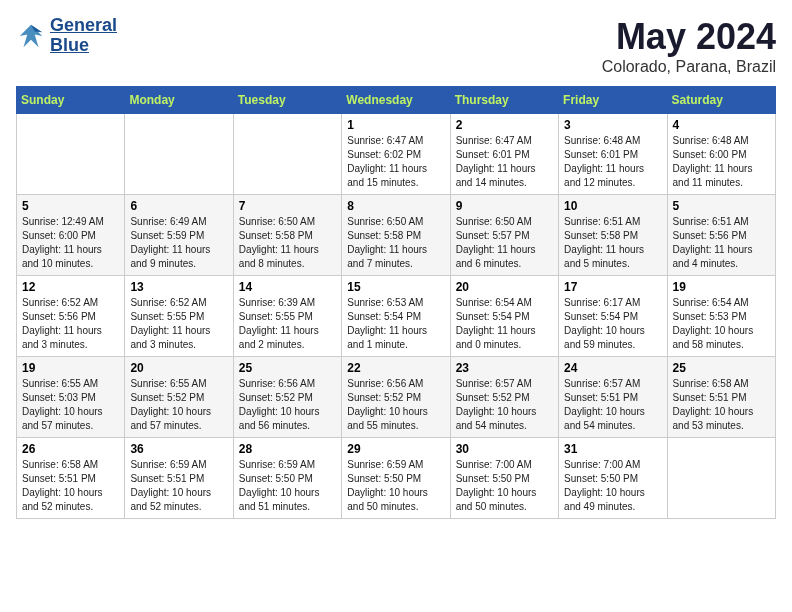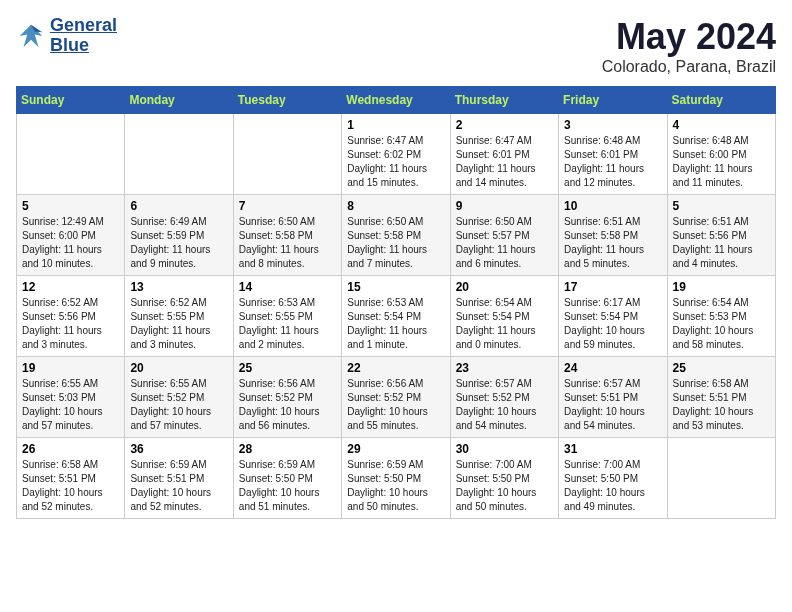--- a/index.html
+++ b/index.html
@@ -198,21 +198,21 @@
 Daylight: 11 hours and 3 minutes.</div>
         </td>
         <td>
           <span class="day-num">13</span>
           <div class="day-info">Sunrise: 6:52 AM
 Sunset: 5:55 PM
 Daylight: 11 hours and 3 minutes.</div>
         </td>
         <td>
           <span class="day-num">14</span>
-          <div class="day-info">Sunrise: 6:53 AM
+          <div class="day-info">Sunrise: 6:39 AM
 Sunset: 5:55 PM
 Daylight: 11 hours and 2 minutes.</div>
         </td>
         <td>
           <span class="day-num">15</span>
           <div class="day-info">Sunrise: 6:53 AM
 Sunset: 5:54 PM
 Daylight: 11 hours and 1 minute.</div>
         </td>
         <td>

